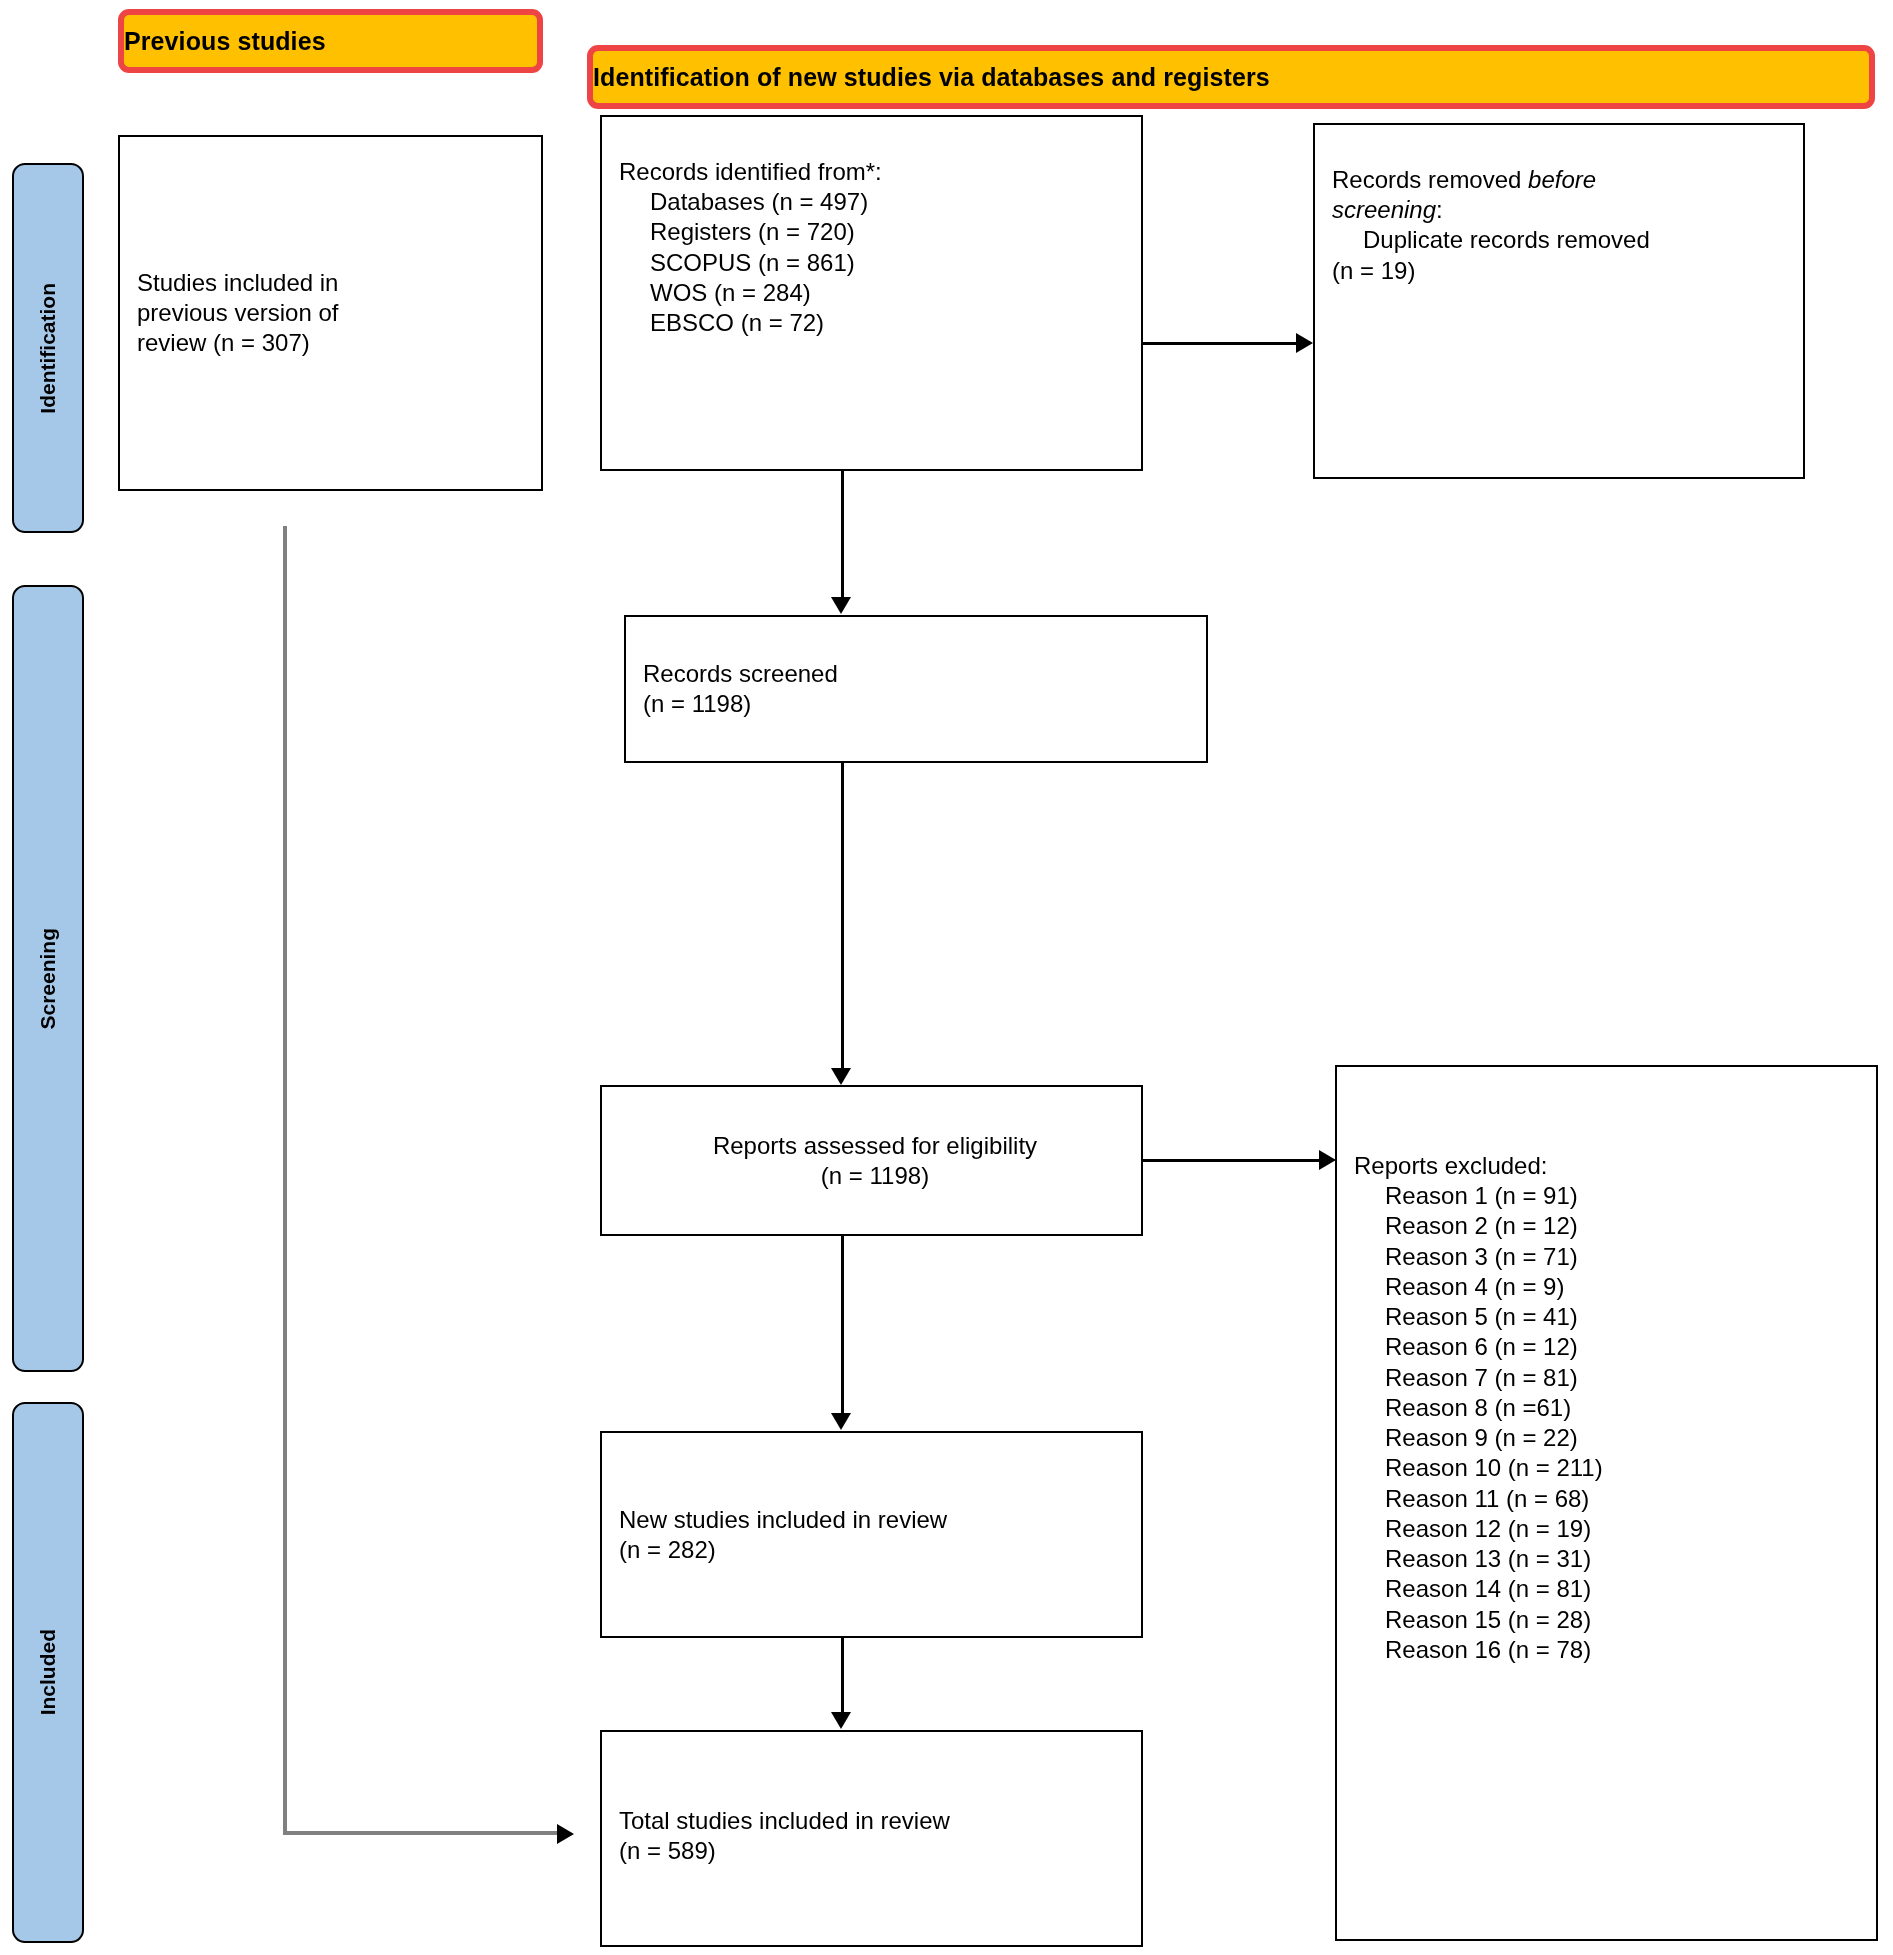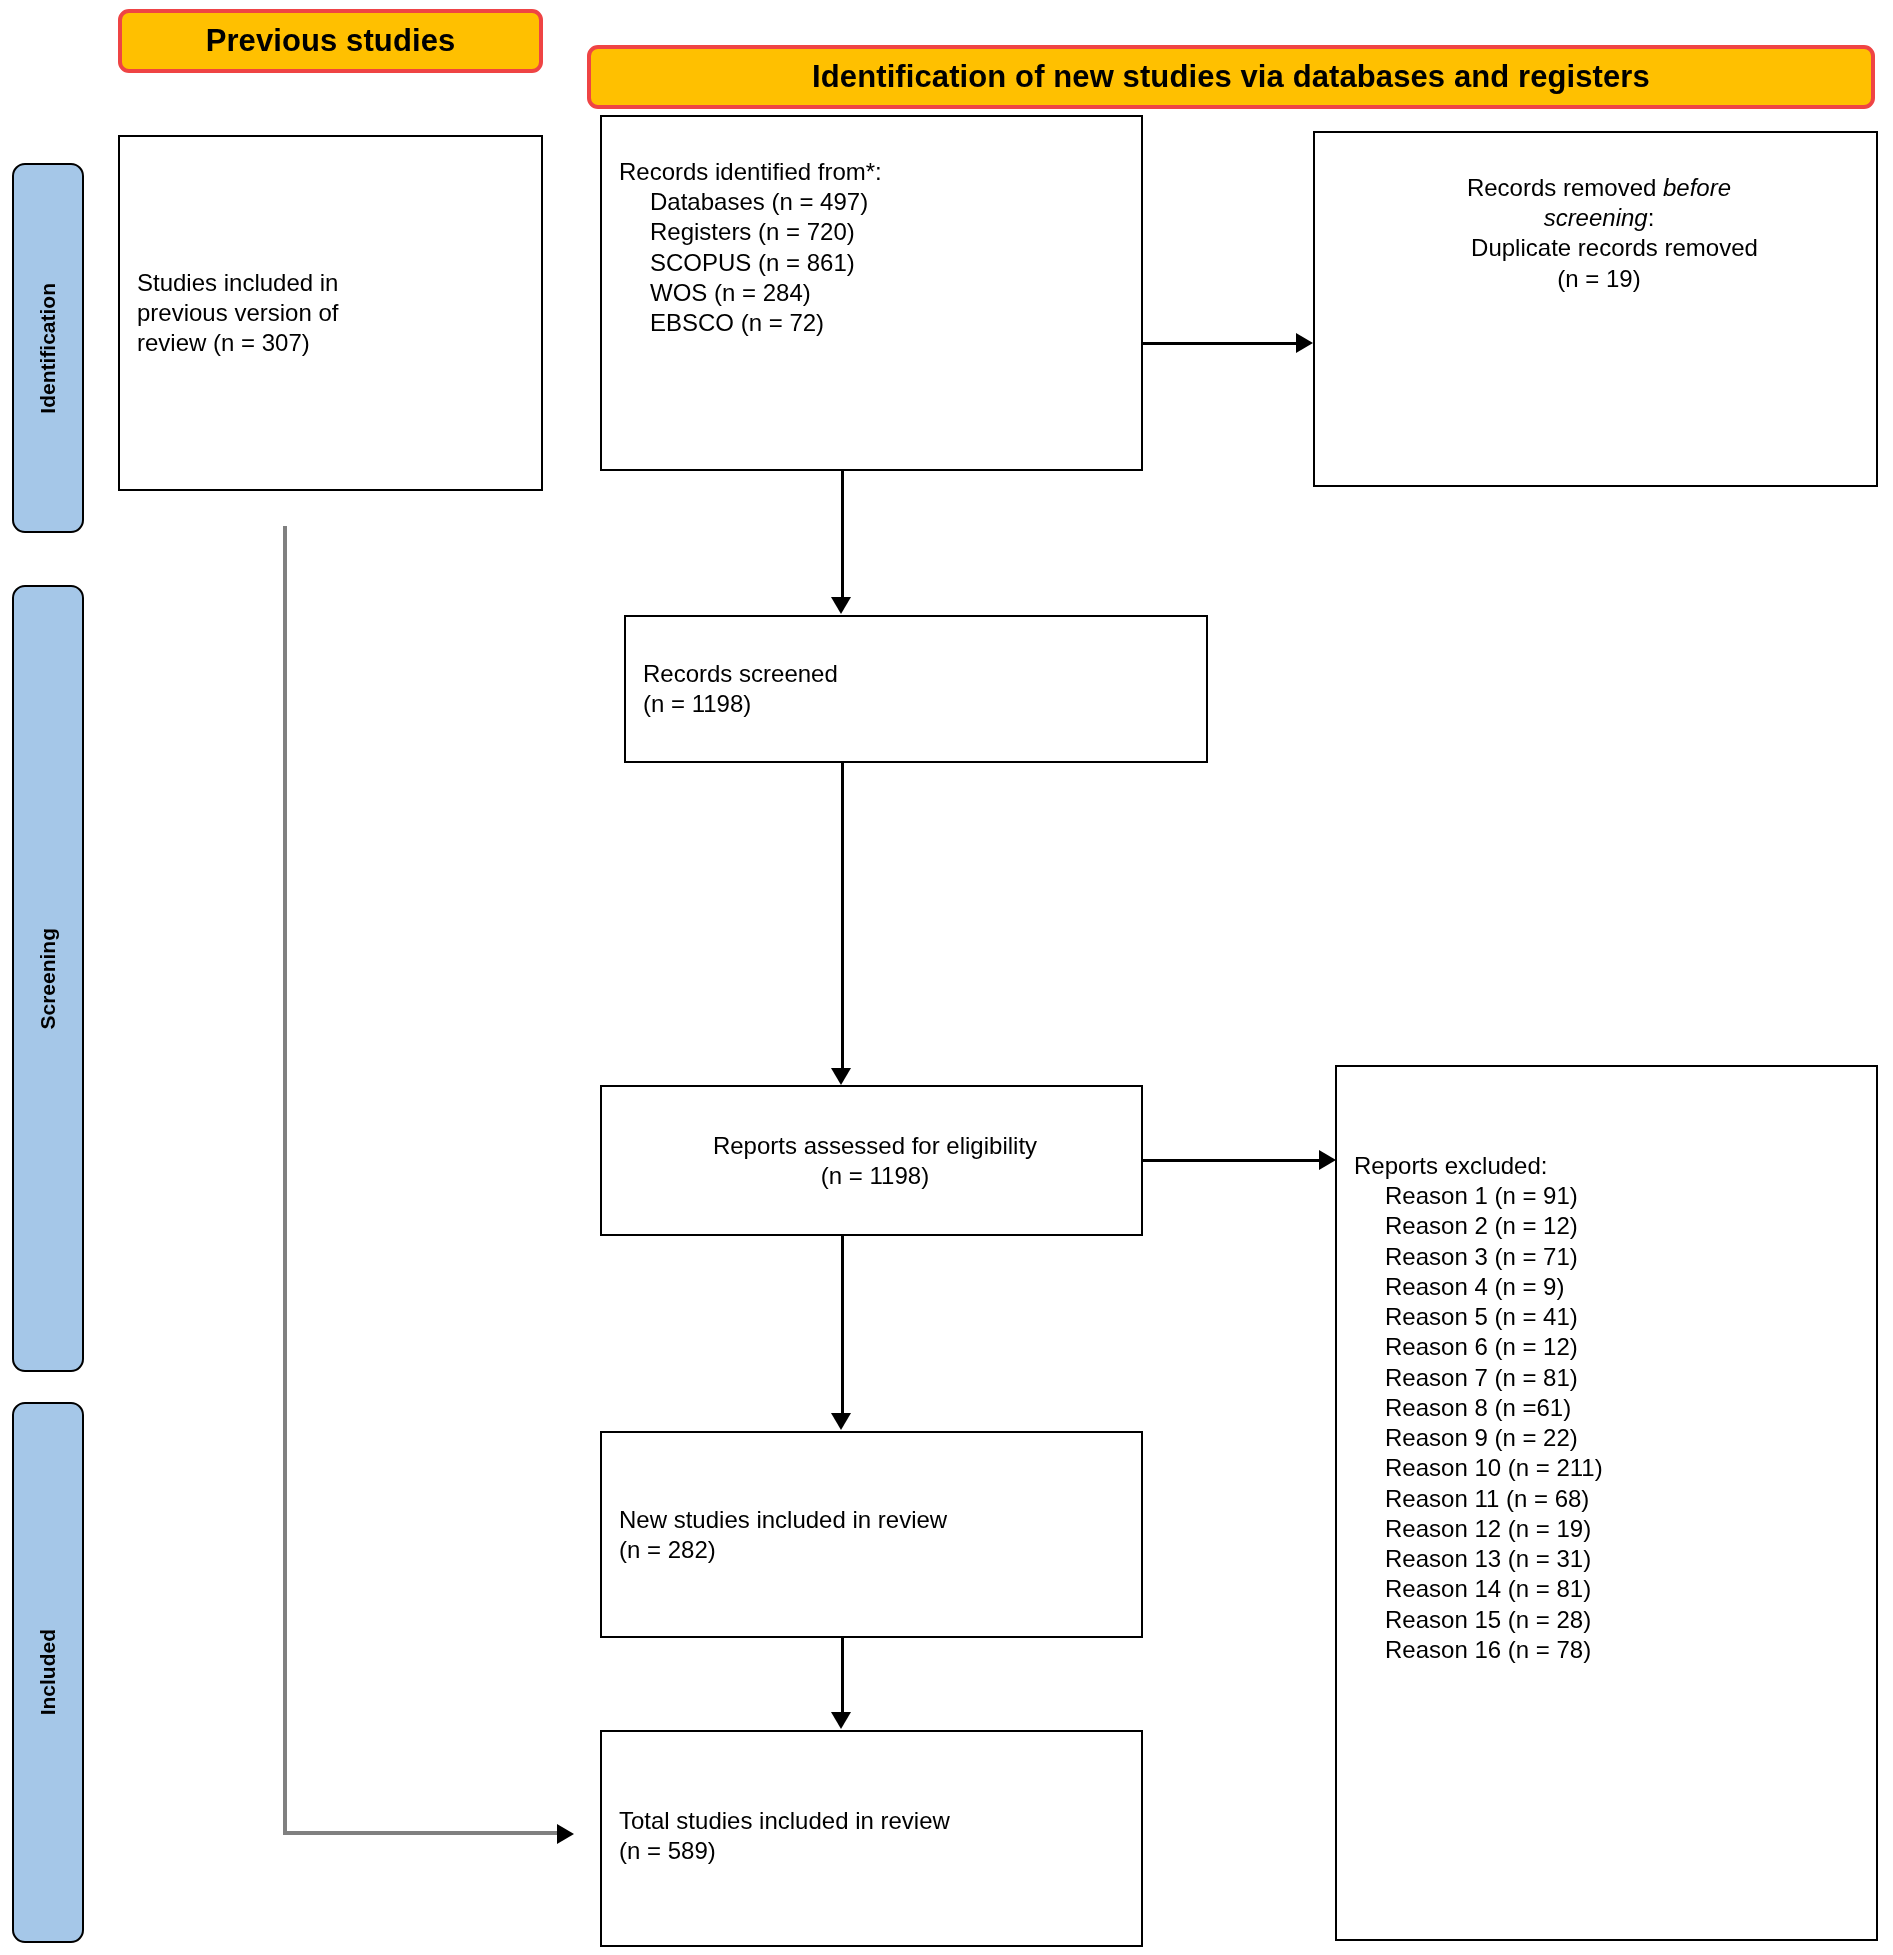--- a/index.html
+++ b/index.html
@@ -15,28 +15,28 @@
     width: 1893px;
     height: 1955px;
     background: #ffffff;
     overflow: hidden;
   }
 
   
   .banner {
     position: absolute;
     background: #FFC000;
-    border: 4px solid #ef4444;
+    border: 6px solid #ef4444;
     border-radius: 11px;
     display: flex;
     align-items: center;
-    justify-content: center;
+    justify-content: flex-start;
     color: #000000;
     font-weight: bold;
-    font-size: 31px;
+    font-size: 25px;
     letter-spacing: 0.1px;
     box-sizing: border-box;
   }
 
   
   .rail {
     position: absolute;
     background: #A5C7E8;
     border: 2.5px solid #000000;
     border-radius: 13px;
@@ -132,21 +132,21 @@
   </div>
 
   <div class="box" style="left:118px; top:115px; width:425px; height:356px;margin-top:20px;">
     <div class="txt mid"><span>Studies included in</span><br><span>previous version of</span><br><span>review (n = 307)</span></div>
   </div>
 
   <div class="box" style="left:600px; top:115px; width:543px; height:356px;">
     <div class="txt topset"><span>Records identified from*:</span><br><span class="indent">Databases (n = 497)</span><span class="indent">Registers (n = 720)</span><span class="indent">SCOPUS (n = 861)</span><span class="indent">WOS (n = 284)</span><span class="indent">EBSCO (n = 72)</span></div>
   </div>
 
-  <div class="box" style="left:1313px; top:131px; width:565px; height:356px;text-align:center;">
+  <div class="box" style="left:1313px; top:123px; width:492px; height:356px;">
     <div class="txt topset"><span>Records removed </span><span class="ital">before</span><br><span class="ital">screening</span><span>:</span><br><span class="indent">Duplicate records removed</span><span>(n = 19)</span></div>
   </div>
 
   <div class="box" style="left:600px; top:615px; width:584px; height:148px;margin-left:24px;">
     <div class="txt mid"><span>Records screened</span><br><span>(n = 1198)</span></div>
   </div>
 
   <div class="box" style="left:600px; top:1085px; width:543px; height:151px;text-align:center;">
     <div class="txt mid"><span>Reports assessed for eligibility</span><br><span>(n = 1198)</span></div>
   </div>

